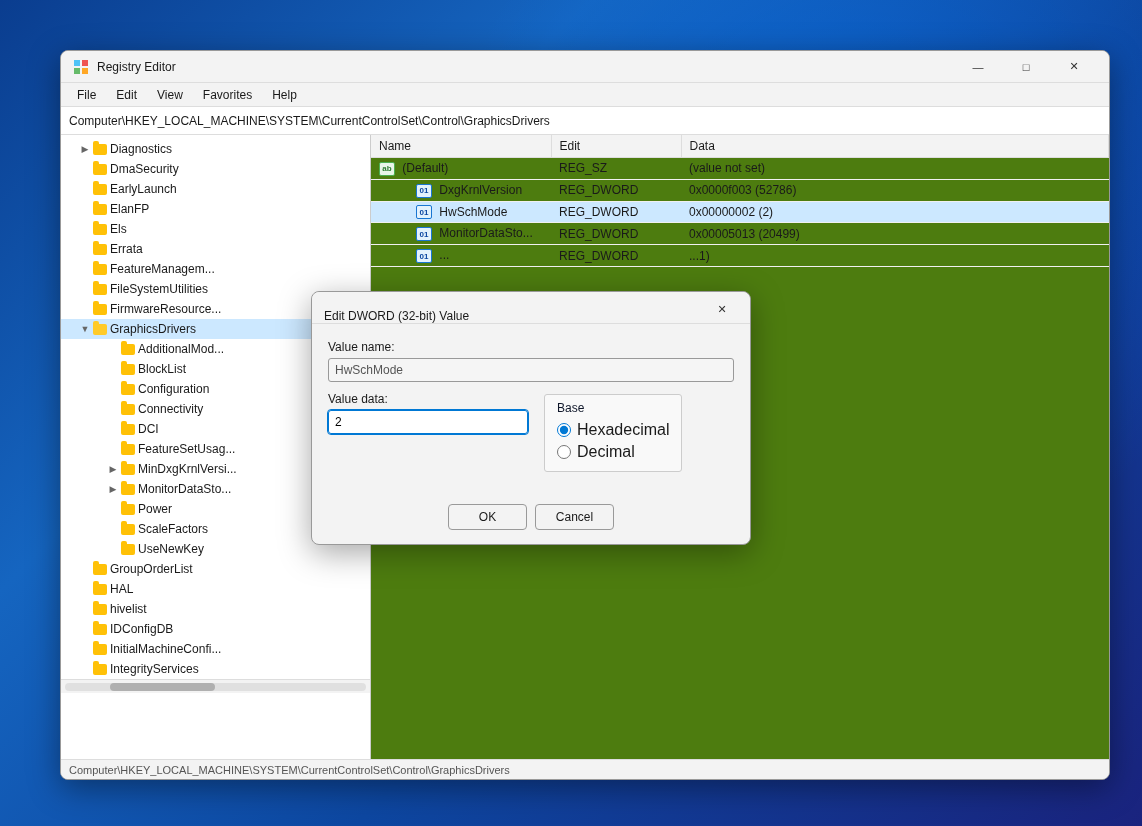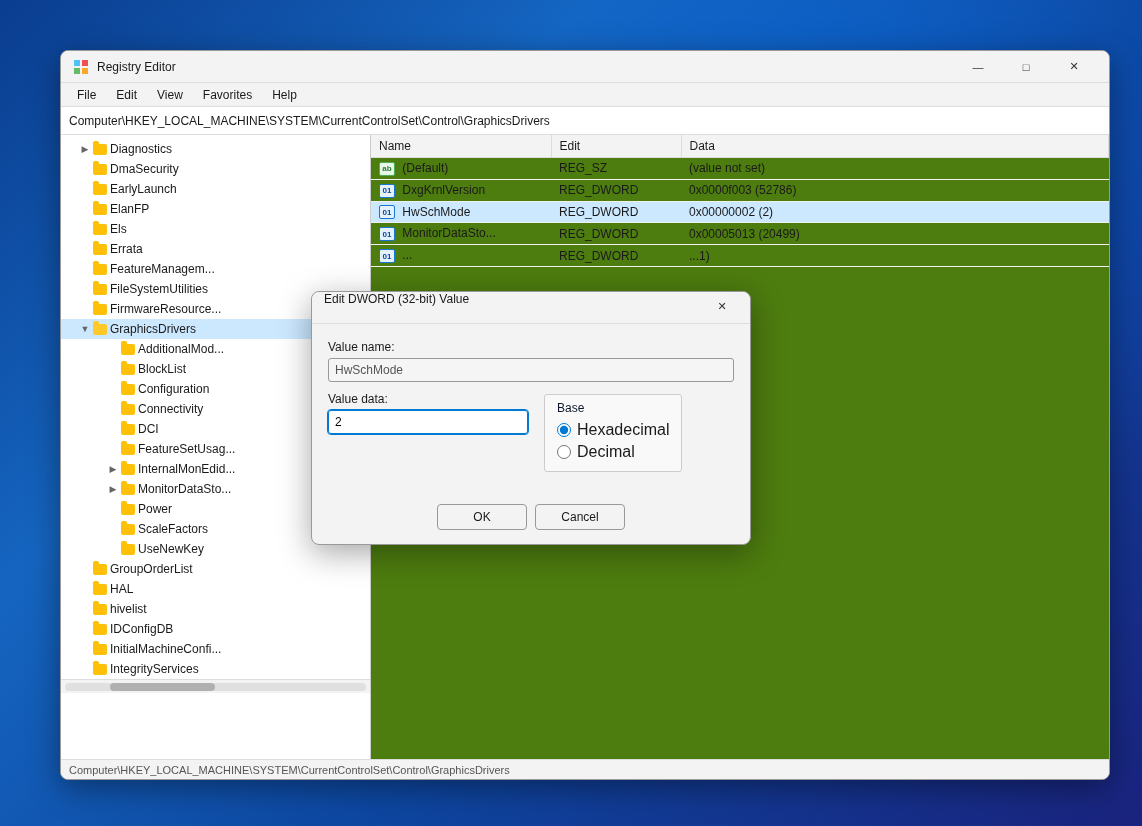--- a/index.html
+++ b/index.html
@@ -230,21 +230,21 @@
       border: 1px solid #999;
       border-radius: 8px;
       box-shadow: 0 8px 32px rgba(0,0,0,0.35);
       pointer-events: all;
     }
 
     .dialog-titlebar {
       background: #f3f3f3;
       height: 32px;
       display: flex;
-      align-items: flex-start;
+      align-items: flex-end;
       padding: 0 12px;
       border-bottom: 1px solid #ddd;
       border-radius: 8px 8px 0 0;
     }
 
     .dialog-title {
       flex: 1;
       font-size: 12px;
       font-weight: 400;
       color: #1a1a1a;
@@ -332,21 +332,21 @@
     }
 
     .dialog-buttons {
       display: flex;
       justify-content: center;
       gap: 8px;
       padding: 8px 16px 14px 16px;
     }
 
     .dialog-btn {
-      width: 90px;
+      width: 79px;
       height: 26px;
       border: 1px solid #999;
       border-radius: 4px;
       background: #f3f3f3;
       cursor: pointer;
       font-size: 12px;
       color: #1a1a1a;
     }
     .dialog-btn.primary {
       background: #f3f3f3;
@@ -421,20 +421,21 @@
       width: 16px;
       height: 14px;
       background: #e3f2fd;
       border: 1px solid #1976d2;
       border-radius: 2px;
       font-size: 8px;
       font-weight: bold;
       color: #0d47a1;
       vertical-align: middle;
       margin-right: 4px;
+      margin-left: 37px;
     }
 
     .indent-1 { padding-left: 16px; }
     .indent-2 { padding-left: 44px; }
   </style>
 </head>
 <body>
 
 <div class="registry-window">
 
@@ -564,21 +565,21 @@
 
       <div class="tree-item indent-2">
         <span class="tree-toggle"></span>
         <span class="folder-yellow"></span>
         <span class="tree-label">FeatureSetUsag...</span>
       </div>
 
       <div class="tree-item indent-2">
         <span class="tree-toggle">▶</span>
         <span class="folder-yellow"></span>
-        <span class="tree-label">InternalMonEdid...</span>
+        <span class="tree-label">MinDxgKrnlVersi...</span>
       </div>
 
       <div class="tree-item indent-2">
         <span class="tree-toggle">▶</span>
         <span class="folder-yellow"></span>
         <span class="tree-label">MonitorDataSto...</span>
       </div>
 
       <div class="tree-item indent-2">
         <span class="tree-toggle"></span>

